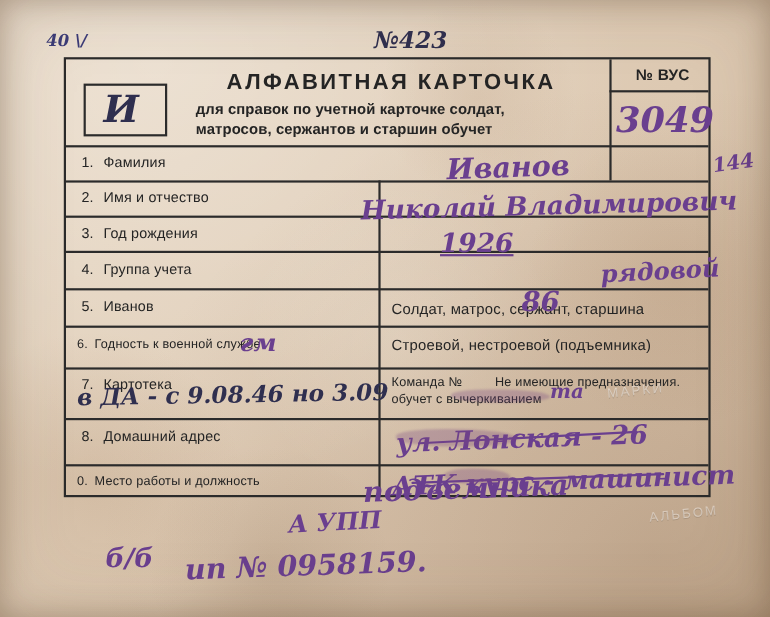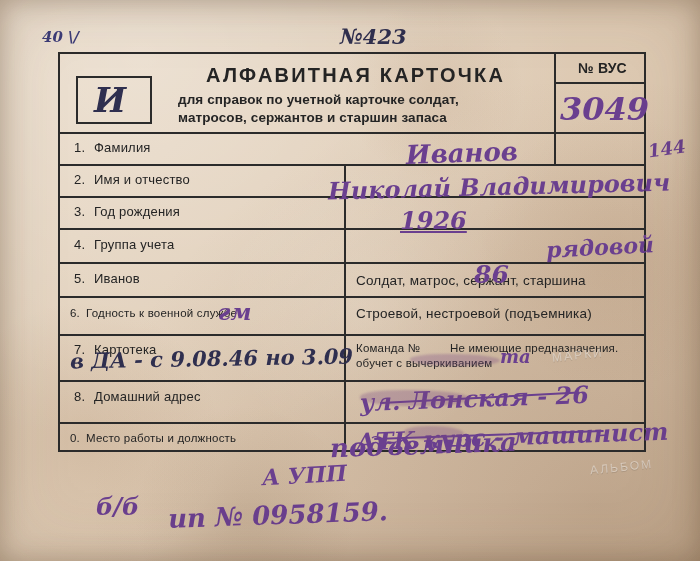--- a/index.html
+++ b/index.html
@@ -165,21 +165,21 @@
     <div class="rule h" style="top:326px;"></div>
     <div class="rule h" style="top:368px;"></div>
 
     <div class="rule v" style="left:284px; top:110px; bottom:0;"></div>
 
     <div id="initial-box"></div>
     <div id="initial-letter" class="hand ink-dark">И</div>
 
     <div class="printed title" style="left:146px; top:10px;">АЛФАВИТНАЯ КАРТОЧКА</div>
     <div class="printed subtitle" style="left:118px; top:38px;">для справок по учетной карточке солдат,</div>
-    <div class="printed subtitle" style="left:118px; top:56px;">матросов, сержантов и старшин  запаса</div>
+    <div class="printed subtitle" style="left:118px; top:56px;">матросов, сержантов и старшин  обучет</div>
 
     <div class="rule v" style="left:494px; top:0; height:110px; bottom:auto;"></div>
     <div class="rule h" style="top:28px; left:494px; right:0;"></div>
     <div class="printed vus-label" style="left:518px; top:6px;">№ ВУС</div>
     <div class="hand ink-purple" style="left:500px; top:36px; font-size:32px;">3049</div>
 
     <div class="printed row-label" style="left:14px; top:86px;">1.</div>
     <div class="printed row-label" style="left:34px; top:86px;">Фамилия</div>
 
     <div class="printed row-label" style="left:14px; top:118px;">2.</div>

